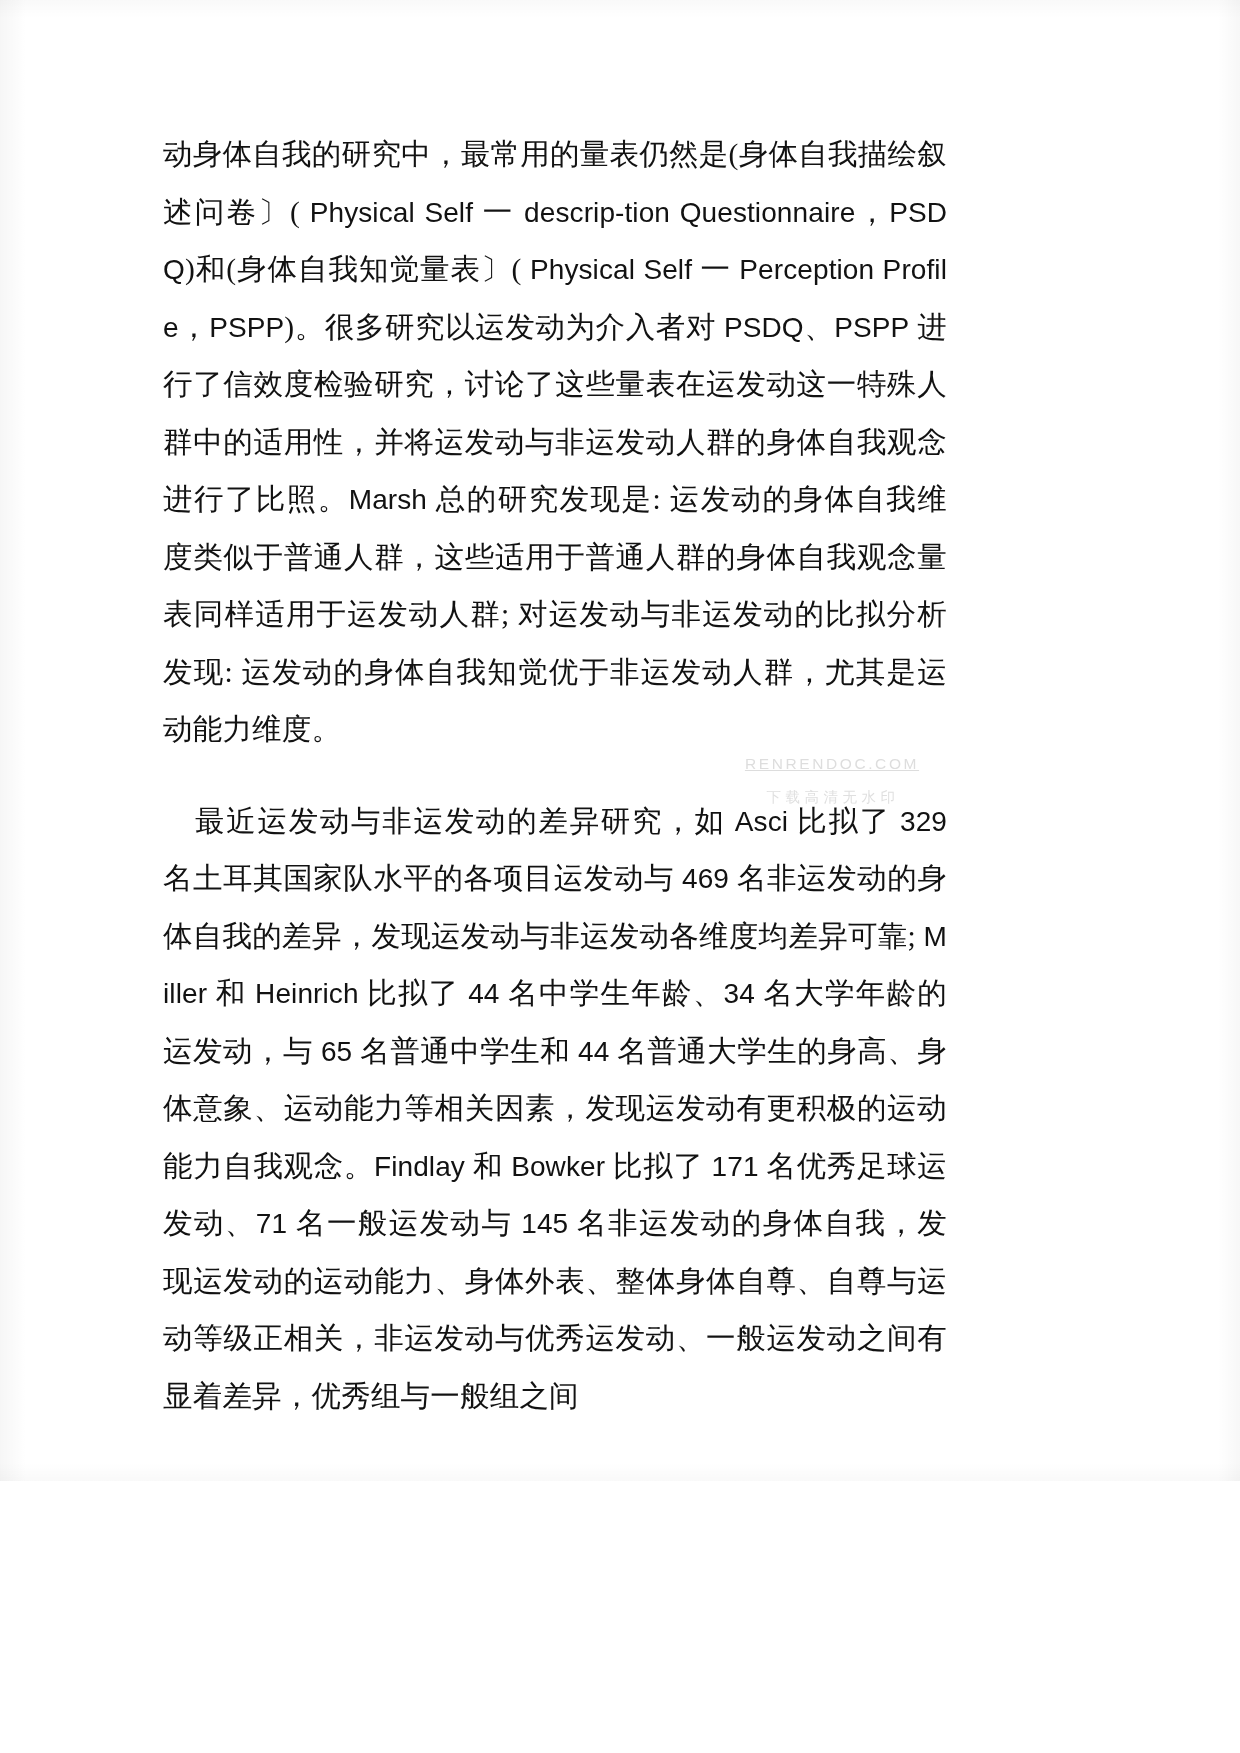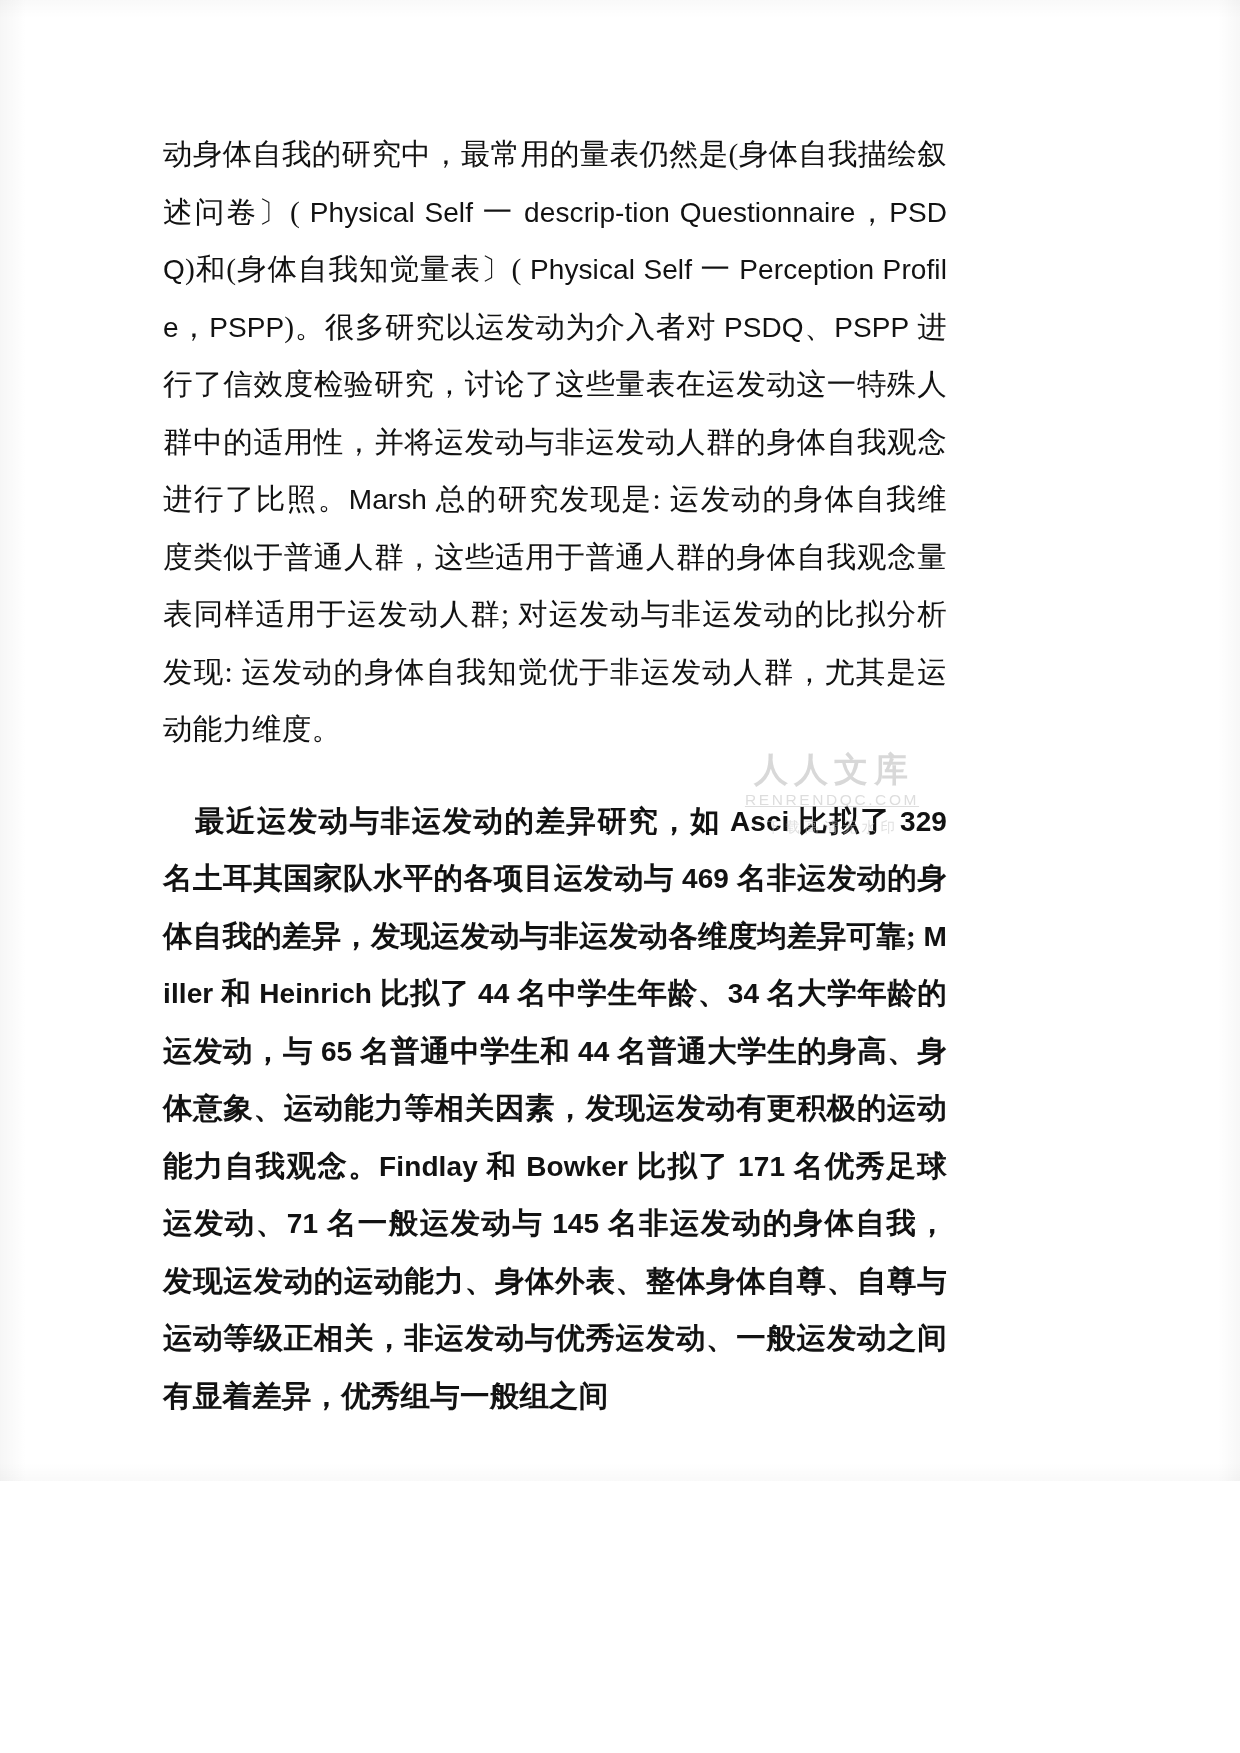--- a/index.html
+++ b/index.html
@@ -51,21 +51,20 @@
     line-height: 57.5px;
     text-align: justify;
     text-justify: inter-ideograph;
     letter-spacing: 0.2px;
     color: #121212;
     font-family: "Liberation Serif", "DejaVu Serif", serif;
     word-break: break-all;
   }
   .para.indent {
     text-indent: 32px;
-    font-weight: bold;
   }
   
   .lat {
     font-family: "Liberation Sans", "DejaVu Sans", sans-serif;
     font-size: 28px;
     letter-spacing: 0.1px;
   }
 
   
   .watermark {
@@ -94,36 +93,35 @@
     color: #c2c2c2;
     margin-top: 3px;
     text-indent: 2px;
     text-decoration: underline;
   }
   .wm-cta {
     font-family: "Liberation Serif", "DejaVu Serif", serif;
     font-size: 14.5px;
     letter-spacing: 4.5px;
     color: #c6c6c6;
-    margin-top: 9px;
+    margin-top: 15px;
     text-indent: 4px;
   }
 </style>
 </head>
 <body>
 
 <div class="page">
 
   <div class="doc-body">
 
     <p class="para">动身体自我的研究中，最常用的量表仍然是(身体自我描绘叙述问卷〕( <span class="lat">Physical</span> <span class="lat">Self</span> 一 <span class="lat">descrip-tion</span> <span class="lat">Questionnaire</span>，<span class="lat">PSDQ</span>)和(身体自我知觉量表〕( <span class="lat">Physical</span> <span class="lat">Self</span> 一 <span class="lat">Perception</span> <span class="lat">Profile</span>，<span class="lat">PSPP</span>)。很多研究以运发动为介入者对 <span class="lat">PSDQ</span>、<span class="lat">PSPP</span> 进行了信效度检验研究，讨论了这些量表在运发动这一特殊人群中的适用性，并将运发动与非运发动人群的身体自我观念进行了比照。<span class="lat">Marsh</span> 总的研究发现是: 运发动的身体自我维度类似于普通人群，这些适用于普通人群的身体自我观念量表同样适用于运发动人群; 对运发动与非运发动的比拟分析发现: 运发动的身体自我知觉优于非运发动人群，尤其是运动能力维度。</p>
 
     <p class="para indent">最近运发动与非运发动的差异研究，如 <span class="lat">Asci</span> 比拟了 <span class="lat">329</span> 名土耳其国家队水平的各项目运发动与 <span class="lat">469</span> 名非运发动的身体自我的差异，发现运发动与非运发动各维度均差异可靠; <span class="lat">Miller</span> 和 <span class="lat">Heinrich</span> 比拟了 <span class="lat">44</span> 名中学生年龄、<span class="lat">34</span> 名大学年龄的运发动，与 <span class="lat">65</span> 名普通中学生和 <span class="lat">44</span> 名普通大学生的身高、身体意象、运动能力等相关因素，发现运发动有更积极的运动能力自我观念。<span class="lat">Findlay</span> 和 <span class="lat">Bowker</span> 比拟了 <span class="lat">171</span> 名优秀足球运发动、<span class="lat">71</span> 名一般运发动与 <span class="lat">145</span> 名非运发动的身体自我，发现运发动的运动能力、身体外表、整体身体自尊、自尊与运动等级正相关，非运发动与优秀运发动、一般运发动之间有显着差异，优秀组与一般组之间</p>
 
   </div>
 
   <div class="watermark">
-    <div class="wm-main">人人文库</div>
     <div class="wm-sub">RENRENDOC.COM</div>
     <div class="wm-cta">下载高清无水印</div>
   </div>
 
 </div>
 
 </body></html>

